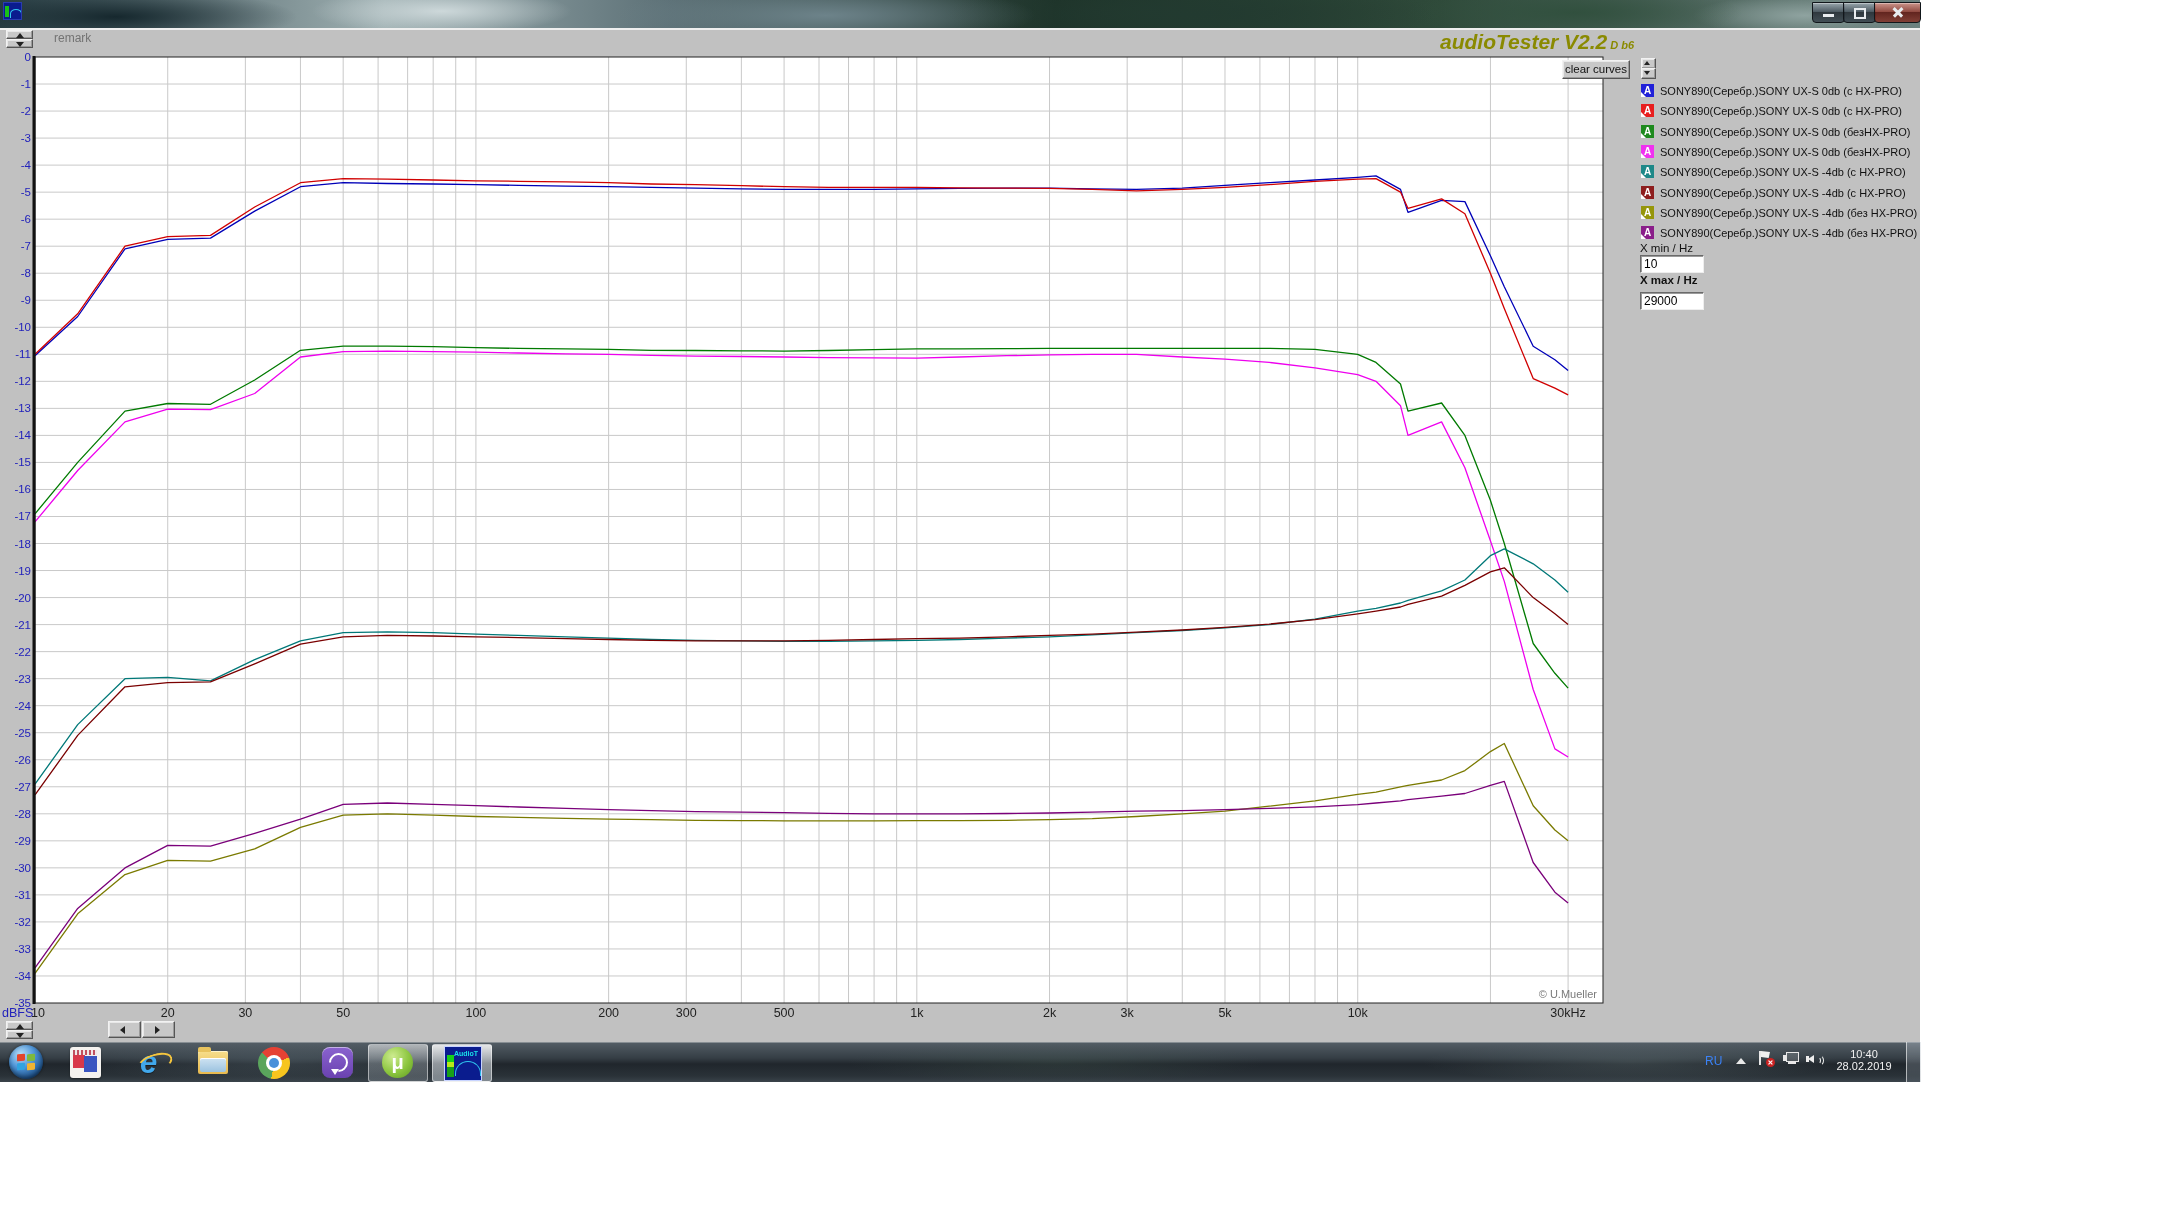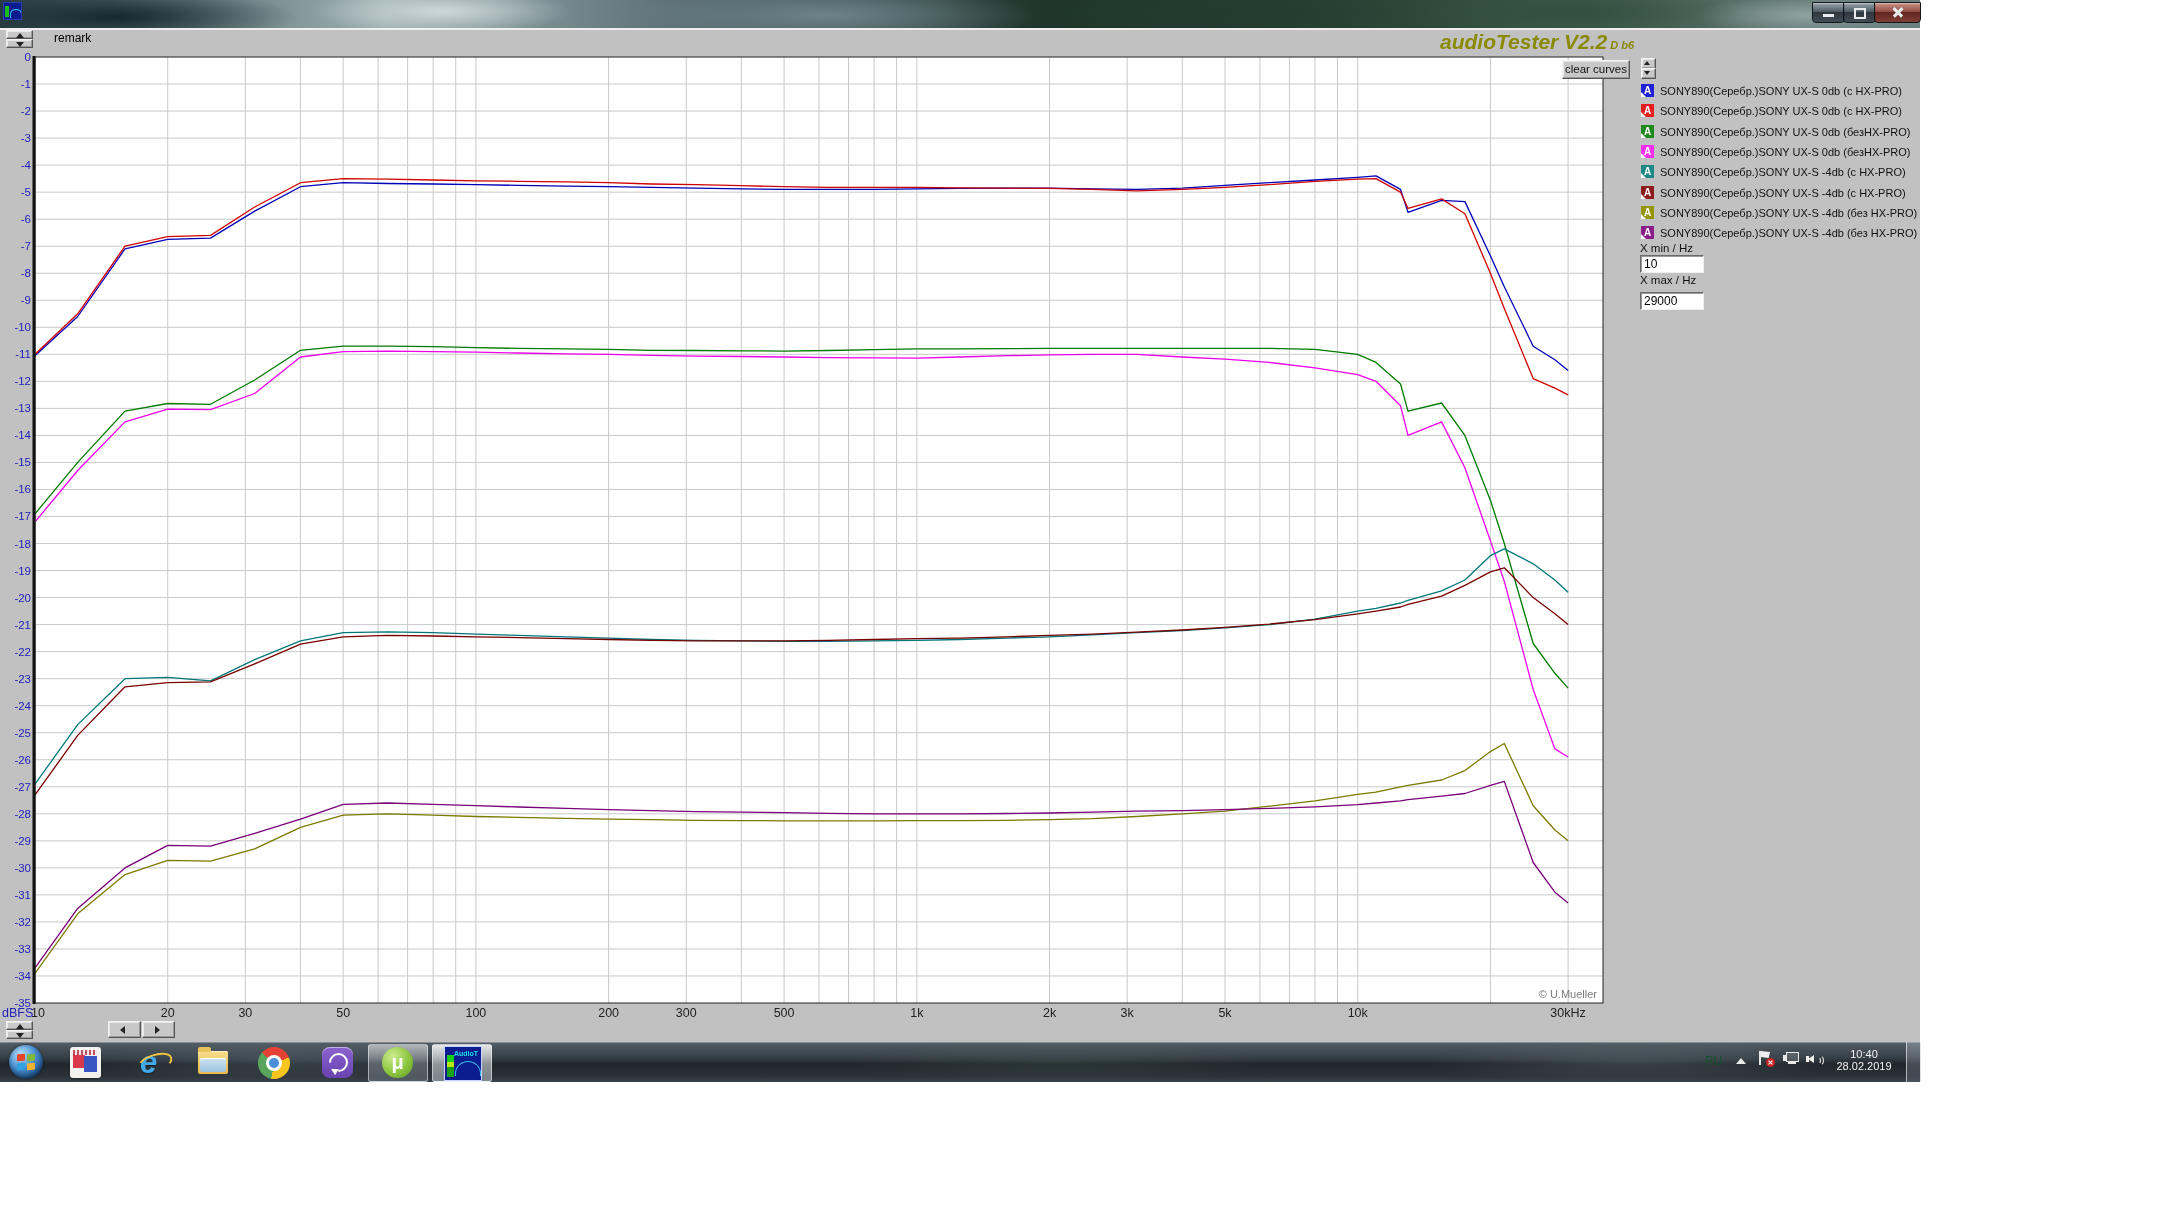--- a/index.html
+++ b/index.html
@@ -23,21 +23,21 @@
     box-shadow:inset 0 1px 0 rgba(255,255,255,.35);}
   #btn-close{background:linear-gradient(180deg,rgba(214,150,140,.9),rgba(150,70,60,.9) 45%,rgba(98,32,26,.95) 50%,rgba(130,55,45,.9));}
   .glyph-bar{position:absolute;background:#e8ecef;}
   .box-glyph{position:absolute;width:8px;height:7px;border:2px solid #e8ecef;}
 
   
   #window{left:0;top:28px;width:1920px;height:1014px;background:#c1c1c1;border-top:2px solid #efefef;}
 
   #title{left:1440px;top:30px;color:#8a8a00;font-size:21px;font-weight:bold;font-style:italic;letter-spacing:0px;}
   #title-suffix{color:#8a8a00;font-size:11px;font-style:italic;font-weight:bold;margin-left:3px;}
-  #remark{left:54px;top:31px;font-size:12px;color:#000000;}
+  #remark{left:54px;top:31px;font-size:12px;color:#737373;}
 
   
   .btn3d{background:#c8c8c8;border:1px solid;border-color:#f2f2f2 #555 #555 #f2f2f2;
          box-shadow:inset -1px -1px 0 #9a9a9a, inset 1px 1px 0 #e8e8e8;
          font-size:11.5px;color:#111;text-align:center;cursor:default;}
   .sunken{background:#fff;border:1px solid;border-color:#6a6a6a #eee #eee #6a6a6a;
           box-shadow:inset 1px 1px 0 #9a9a9a;font-size:12px;color:#000;padding:1px 3px;line-height:14px;}
   .spin{width:27px;height:17px;}
   .spin .half{position:absolute;left:0;width:25px;height:7px;}
   .tri{width:0;height:0;position:absolute;left:9px;}
@@ -60,21 +60,21 @@
     background:
       radial-gradient(ellipse 300px 30px at 15% 50%, rgba(120,140,150,.25), rgba(0,0,0,0) 70%),
       radial-gradient(ellipse 300px 30px at 55% 50%, rgba(90,120,100,.2), rgba(0,0,0,0) 70%),
       radial-gradient(ellipse 300px 30px at 85% 50%, rgba(130,150,150,.25), rgba(0,0,0,0) 70%),
       linear-gradient(180deg,#545e66 0%,#353e45 40%,#20262c 55%,#2a3238 85%,#3a434a 100%);
     box-shadow:inset 0 1px 0 rgba(255,255,255,.3);}
   .tb-ico{top:1047px;width:32px;height:32px;}
   .tb-btn{top:1044px;width:58px;height:36px;border:1px solid rgba(255,255,255,.5);border-radius:3px;
     background:linear-gradient(180deg,rgba(255,255,255,.55),rgba(220,228,235,.28) 50%,rgba(190,200,210,.22));}
   .tb-btn.brightest{background:linear-gradient(180deg,rgba(255,255,255,.85),rgba(235,240,245,.55) 50%,rgba(215,225,232,.45));}
-  .tray-txt{color:#14532d;font-size:12px;}
+  .tray-txt{color:#3b82f6;font-size:12px;}
   .clock{color:#f2f2f2;font-size:11px;text-align:center;line-height:12px;}
 
   
   #start-orb{left:9px;top:1045px;width:34px;height:34px;border-radius:50%;
     background:radial-gradient(circle at 35% 28%, #b8e0f8 0%, #4f95d8 40%, #1d4f86 75%, #102c4e 100%);
     box-shadow:inset 0 -2px 4px rgba(0,0,0,.4), 0 0 3px rgba(0,0,0,.5);}
   .flagcell{position:absolute;width:8px;height:7px;border-radius:1px;}
 
   
   .ie-e{position:absolute;left:2px;top:-2px;font-size:31px;font-weight:bold;color:#41a8ec;font-style:italic;
@@ -342,21 +342,21 @@
       <span class="legend-label">SONY890(Серебр.)SONY UX-S -4db (без HX-PRO)</span>
     </div>
     <div class="legend-row" style="top: 142.1px; left: 0px;">
       <span class="legend-ico" style="background: rgb(138, 30, 138);">A<i></i></span>
       <span class="legend-label">SONY890(Серебр.)SONY UX-S -4db (без HX-PRO)</span>
     </div>
   </div>
 
 <div class="abs fieldlabel" style="left:1640px;top:242px;">X min / Hz</div>
 <div class="abs sunken" style="left:1640px;top:255px;width:56px;height:14px;">10</div>
-<div class="abs fieldlabel" style="left:1640px;top:274px;">X max / Hz</div>
+<div class="abs fieldlabel" style="left:1640px;top:274px;font-weight:bold;">X max / Hz</div>
 <div class="abs sunken" style="left:1640px;top:292px;width:56px;height:14px;">29000</div>
 
 <div class="abs spin" style="left:6px;top:1021px;">
   <div class="half btn3d" style="top:0;">
       <div class="tri up"></div>
     </div>
   <div class="half btn3d" style="top:9px;">
       <div class="tri dn"></div>
     </div>
 </div>

